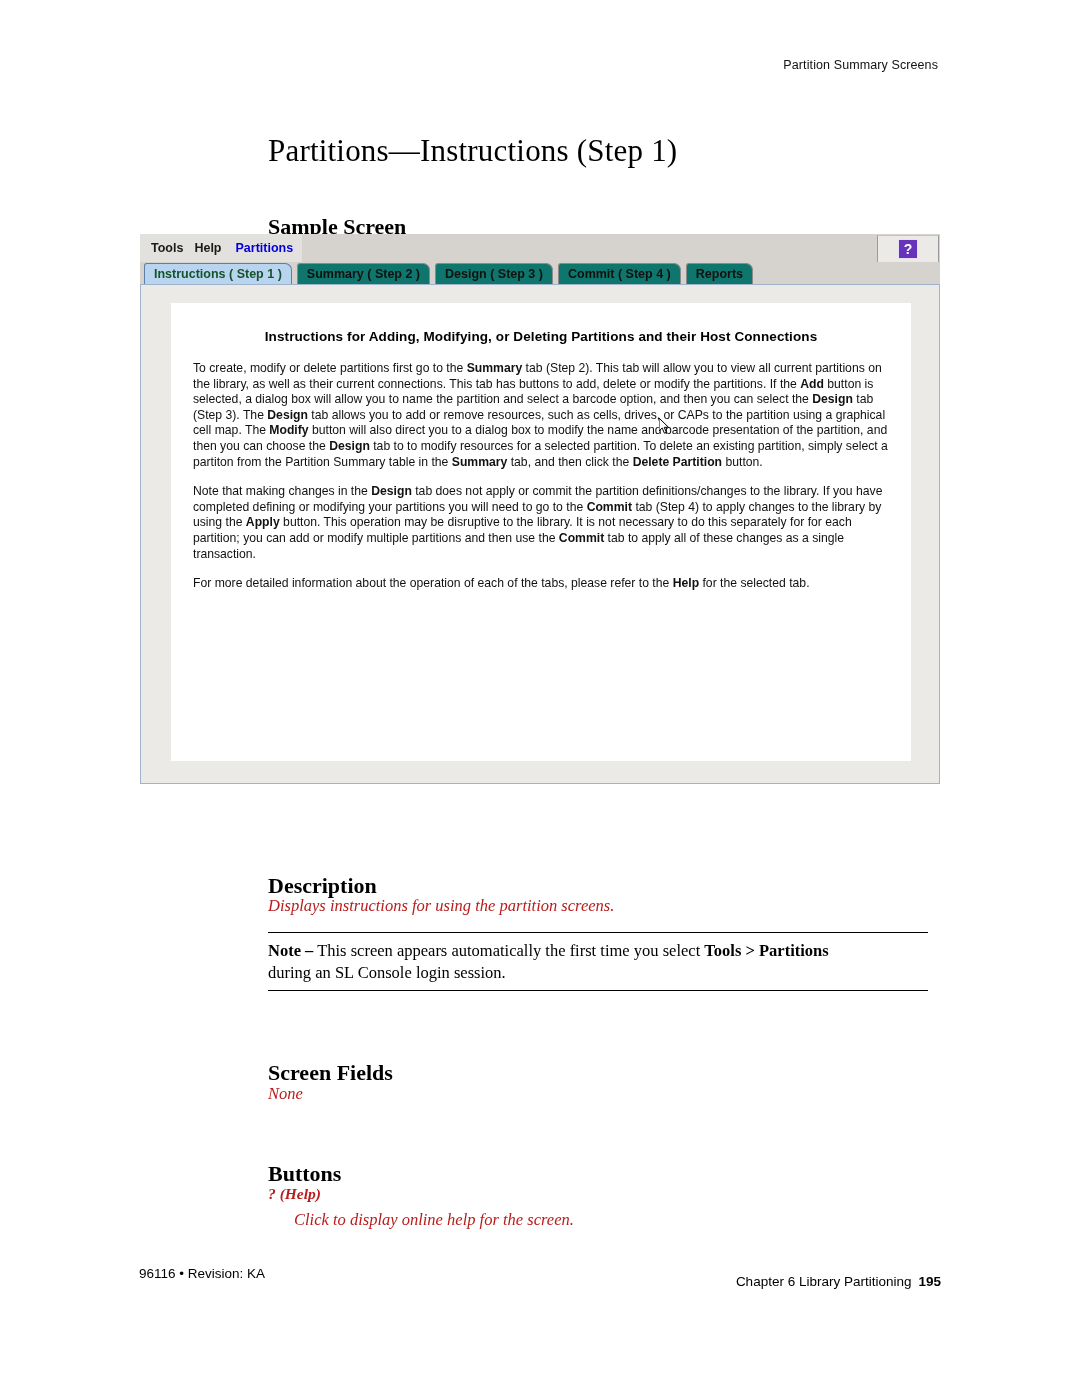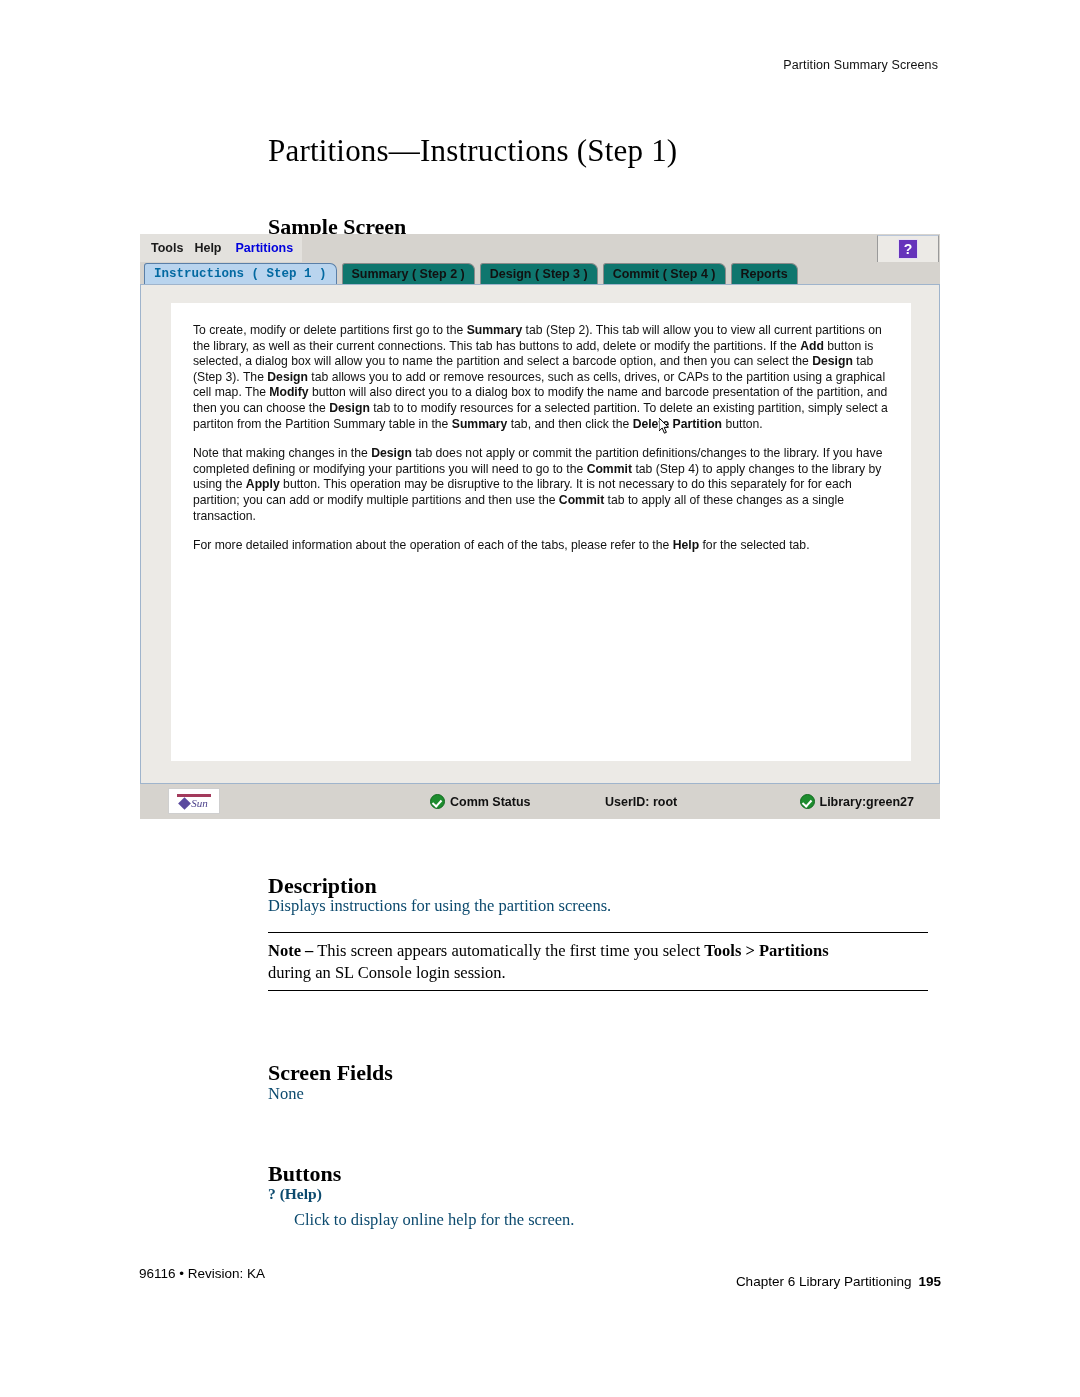--- a/index.html
+++ b/index.html
@@ -52,21 +52,22 @@
   #h-desc     { top: 855px; }
   #h-fields   { top: 1042px; }
   #h-buttons  { top: 1143px; }
 
   .body-para {
     position: absolute;
     left: 268px;
     font-family: "Liberation Serif", serif;
     font-size: 16.5px;
     line-height: 22px;
-    color: #0c4a6e;
+    color: #b91c1c;
+    font-style: italic;
   }
   #p-desc   { top: 895px; }
   #p-none   { top: 1083px; }
   #p-help-lbl {
     top: 1183px;
     font-weight: bold;
     font-size: 15.5px;
     font-family: "Liberation Serif", serif;
   }
   #p-help-txt { top: 1209px; left: 294px; }
@@ -203,22 +204,21 @@
     border: 1px solid #8b8b8b;
     border-bottom: none;
     border-radius: 3px 7px 0 0;
     margin-right: 5px;
     box-sizing: border-box;
     white-space: nowrap;
   }
   .tab.selected {
     background: #b9d4ee;
     border-color: #5a7fa8;
-    color: #0369a1;
-    font-family: Liberation Mono, monospace;
+    color: #14532d;
   }
 
   
   .app-content {
     position: relative;
     height: 500px;
     background: #eceae6;
     border: 1px solid #9fb4cc;
     box-sizing: border-box;
     padding: 18px 28px 22px 30px;
@@ -364,53 +364,34 @@
   <div class="app-tabstrip">
     <div class="tab selected">Instructions ( Step 1 )</div>
     <div class="tab">Summary ( Step 2 )</div>
     <div class="tab">Design ( Step 3 )</div>
     <div class="tab">Commit ( Step 4 )</div>
     <div class="tab">Reports</div>
   </div>
 
   <div class="app-content">
     <div class="content-card">
+      <div class="instr-title">Instructions for Adding, Modifying, or Deleting Partitions and their Host Connections</div>
 
       <p class="instr-para"><span>To create, modify or delete partitions first go to the </span><b>Summary</b><span> tab (Step 2). This tab will allow you to view all current partitions on the library, as well as their current connections. This tab has buttons to add, delete or modify the partitions. If the </span><b>Add</b><span> button is selected, a dialog box will allow you to name the partition and select a barcode option, and then you can select the </span><b>Design</b><span> tab (Step 3). The </span><b>Design</b><span> tab allows you to add or remove resources, such as cells, drives, or CAPs to the partition using a graphical cell map. The </span><b>Modify</b><span> button will also direct you to a dialog box to modify the name and barcode presentation of the partition, and then you can choose the </span><b>Design</b><span> tab to to modify resources for a selected partition. To delete an existing partition, simply select a partiton from the Partition Summary table in the </span><b>Summary</b><span> tab, and then click the </span><b>Delete Partition</b><span> button.</span></p>
 
       <p class="instr-para"><span>Note that making changes in the </span><b>Design</b><span> tab does not apply or commit the partition definitions/changes to the library. If you have completed defining or modifying your partitions you will need to go to the </span><b>Commit</b><span> tab (Step 4) to apply changes to the library by using the </span><b>Apply</b><span> button. This operation may be disruptive to the library. It is not necessary to do this separately for for each partition; you can add or modify multiple partitions and then use the </span><b>Commit</b><span> tab to apply all of these changes as a single transaction.</span></p>
 
       <p class="instr-para"><span>For more detailed information about the operation of each of the tabs, please refer to the </span><b>Help</b><span> for the selected tab.</span></p>
 
       <svg class="cursor" viewBox="0 0 12 18">
         <polygon points="0,0 0,13 3.2,10 5.4,15.2 7.4,14.3 5.2,9.4 9.4,9.2" fill="#ffffff" stroke="#000000" stroke-width="1"></polygon>
       </svg>
     </div>
   </div>
 
-  <div class="app-statusbar">
-    <div class="sun-logo">
-      <div class="toprule"></div>
-      <div class="logorow">
-        <span class="sun-diamond"></span>
-        <span class="sun-word">Sun</span>
-      </div>
-    </div>
-    <div class="status-item" id="st-comm">
-      <span class="ok-circle"></span>
-      <span>Comm Status</span>
-    </div>
-    <div class="status-item" id="st-user">
-      <span>UserID: root</span>
-    </div>
-    <div class="status-item" id="st-library">
-      <span class="ok-circle"></span>
-      <span>Library:green27</span>
-    </div>
-  </div>
 </div>
 
 <h2 class="section-heading" id="h-desc">Description</h2>
 <div class="body-para" id="p-desc">Displays instructions for using the partition screens.</div>
 
 <div class="note-block">
   <div class="note-rule"></div>
   <div class="note-text"><b>Note –</b><span> This screen appears automatically the first time you select </span><b>Tools &gt; Partitions</b><br><span>during an SL Console login session.</span></div>
   <div class="note-rule"></div>
 </div>

